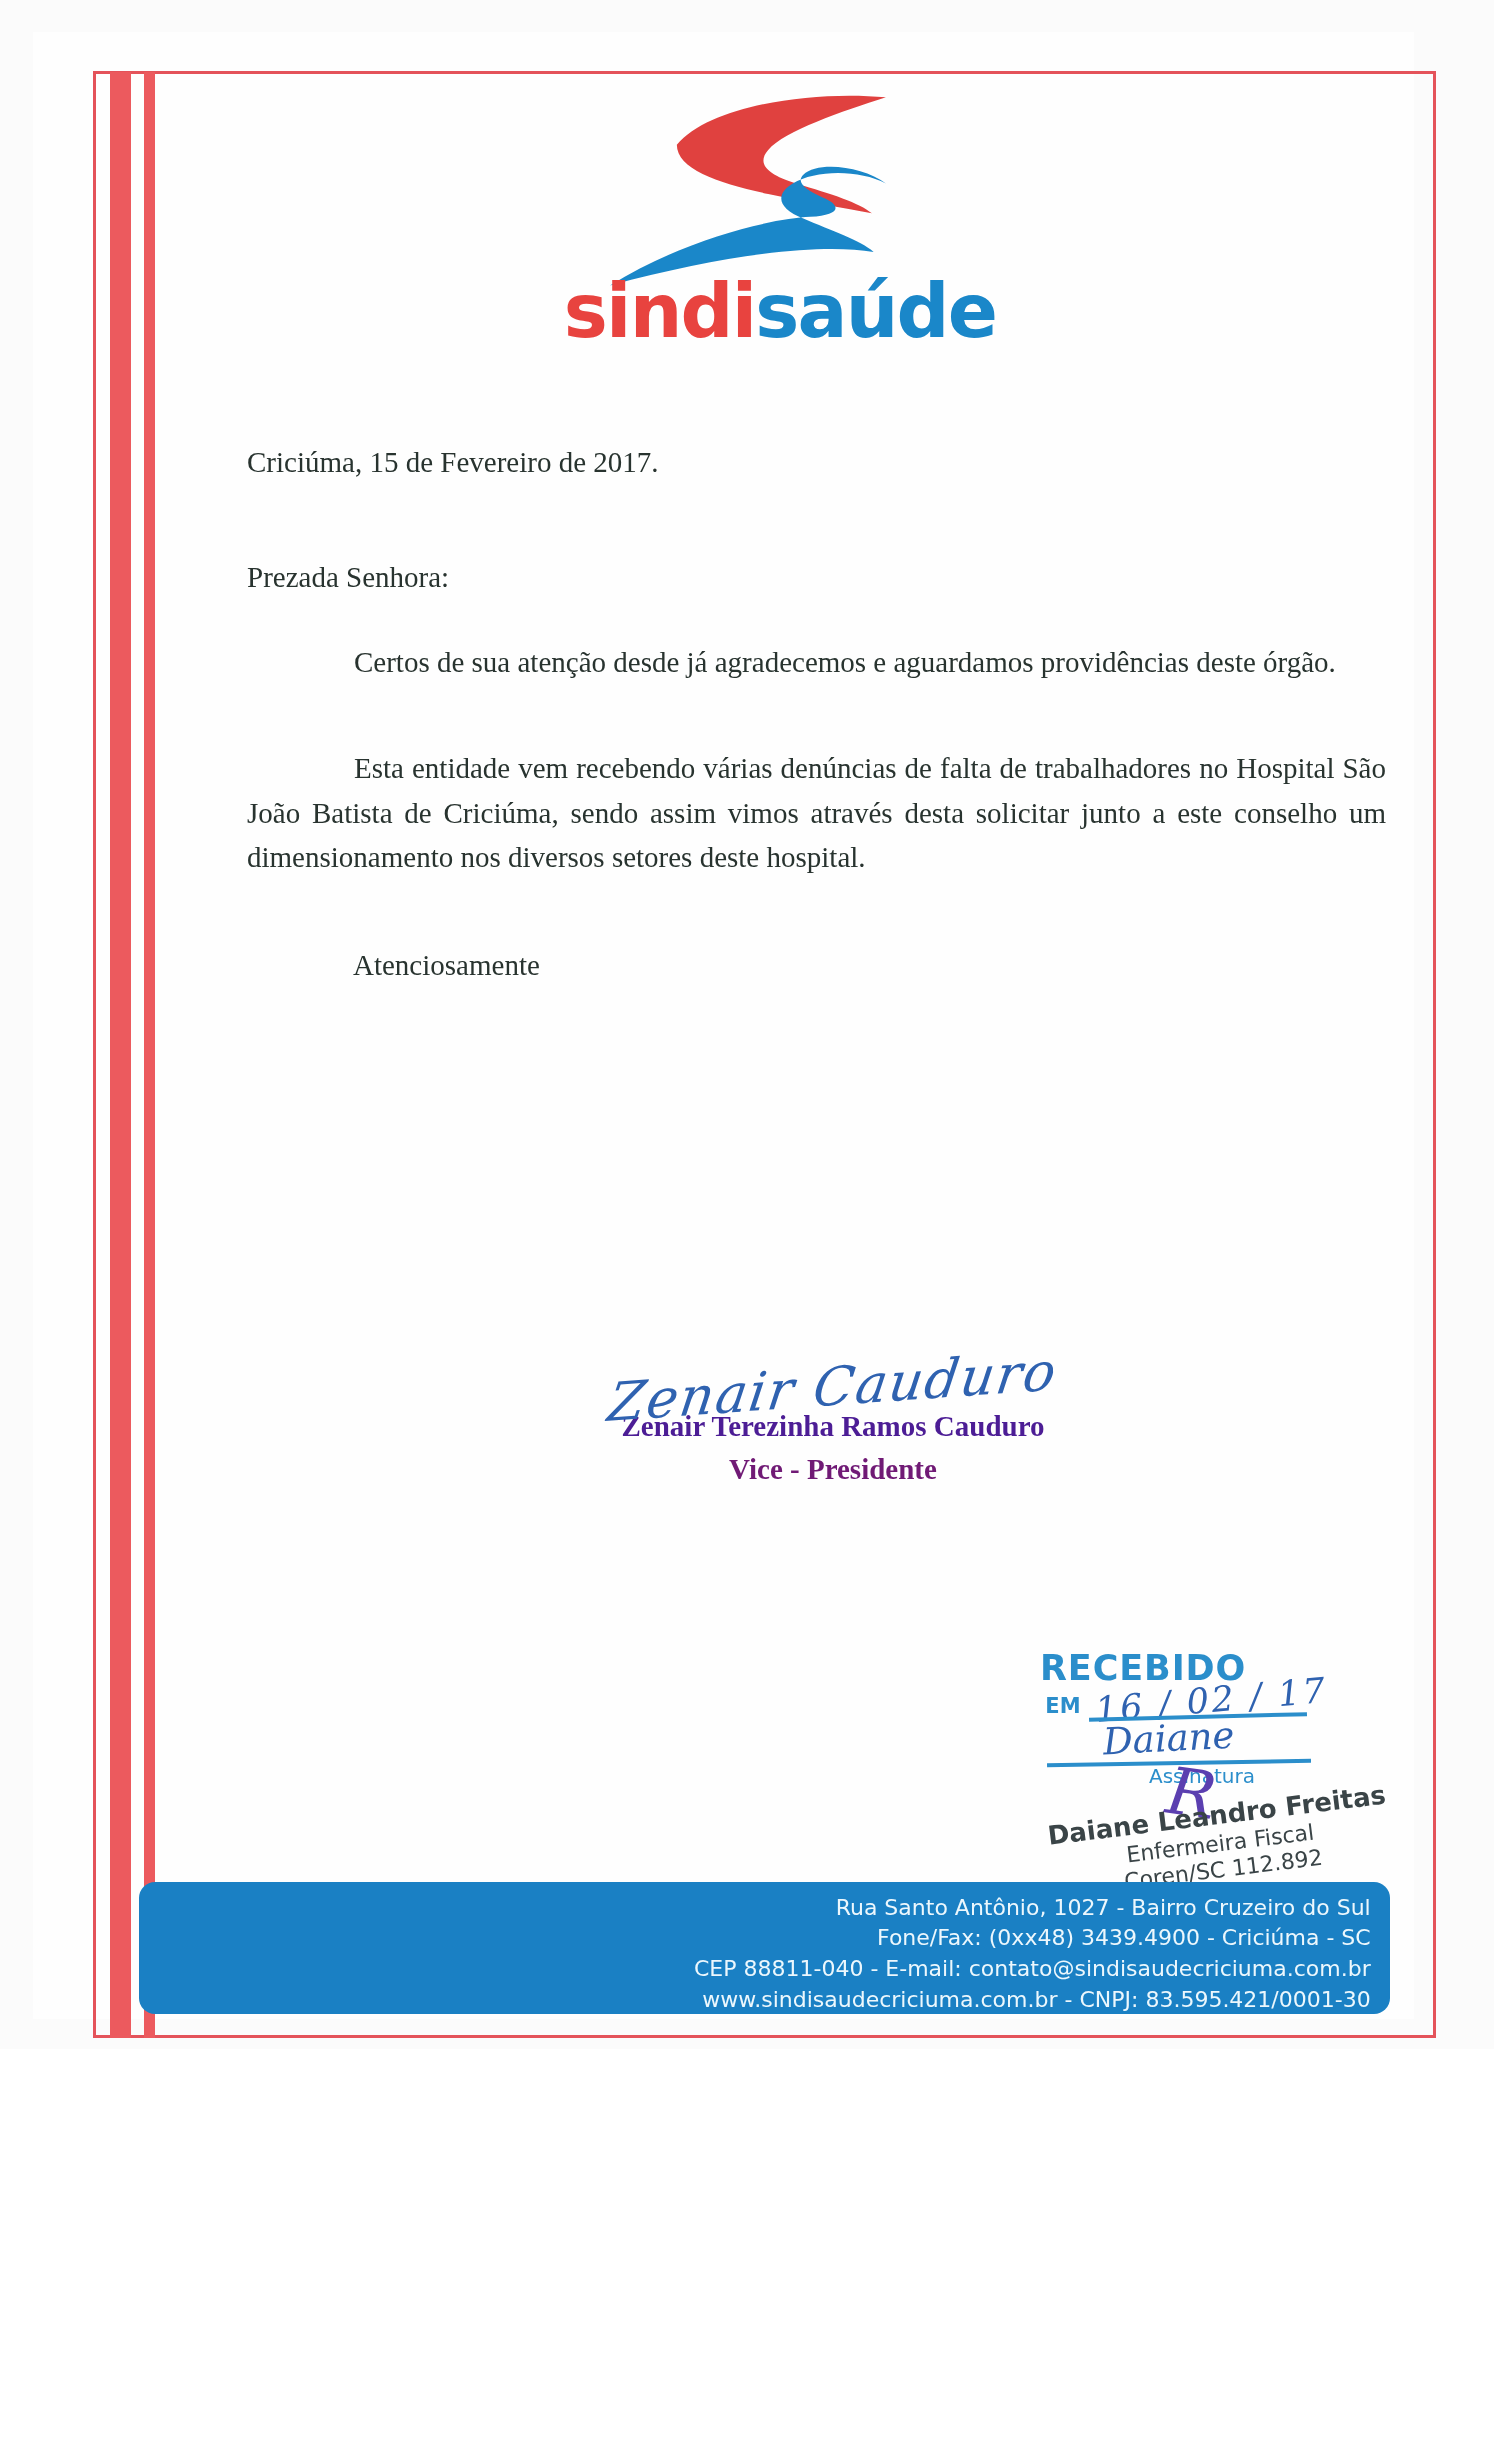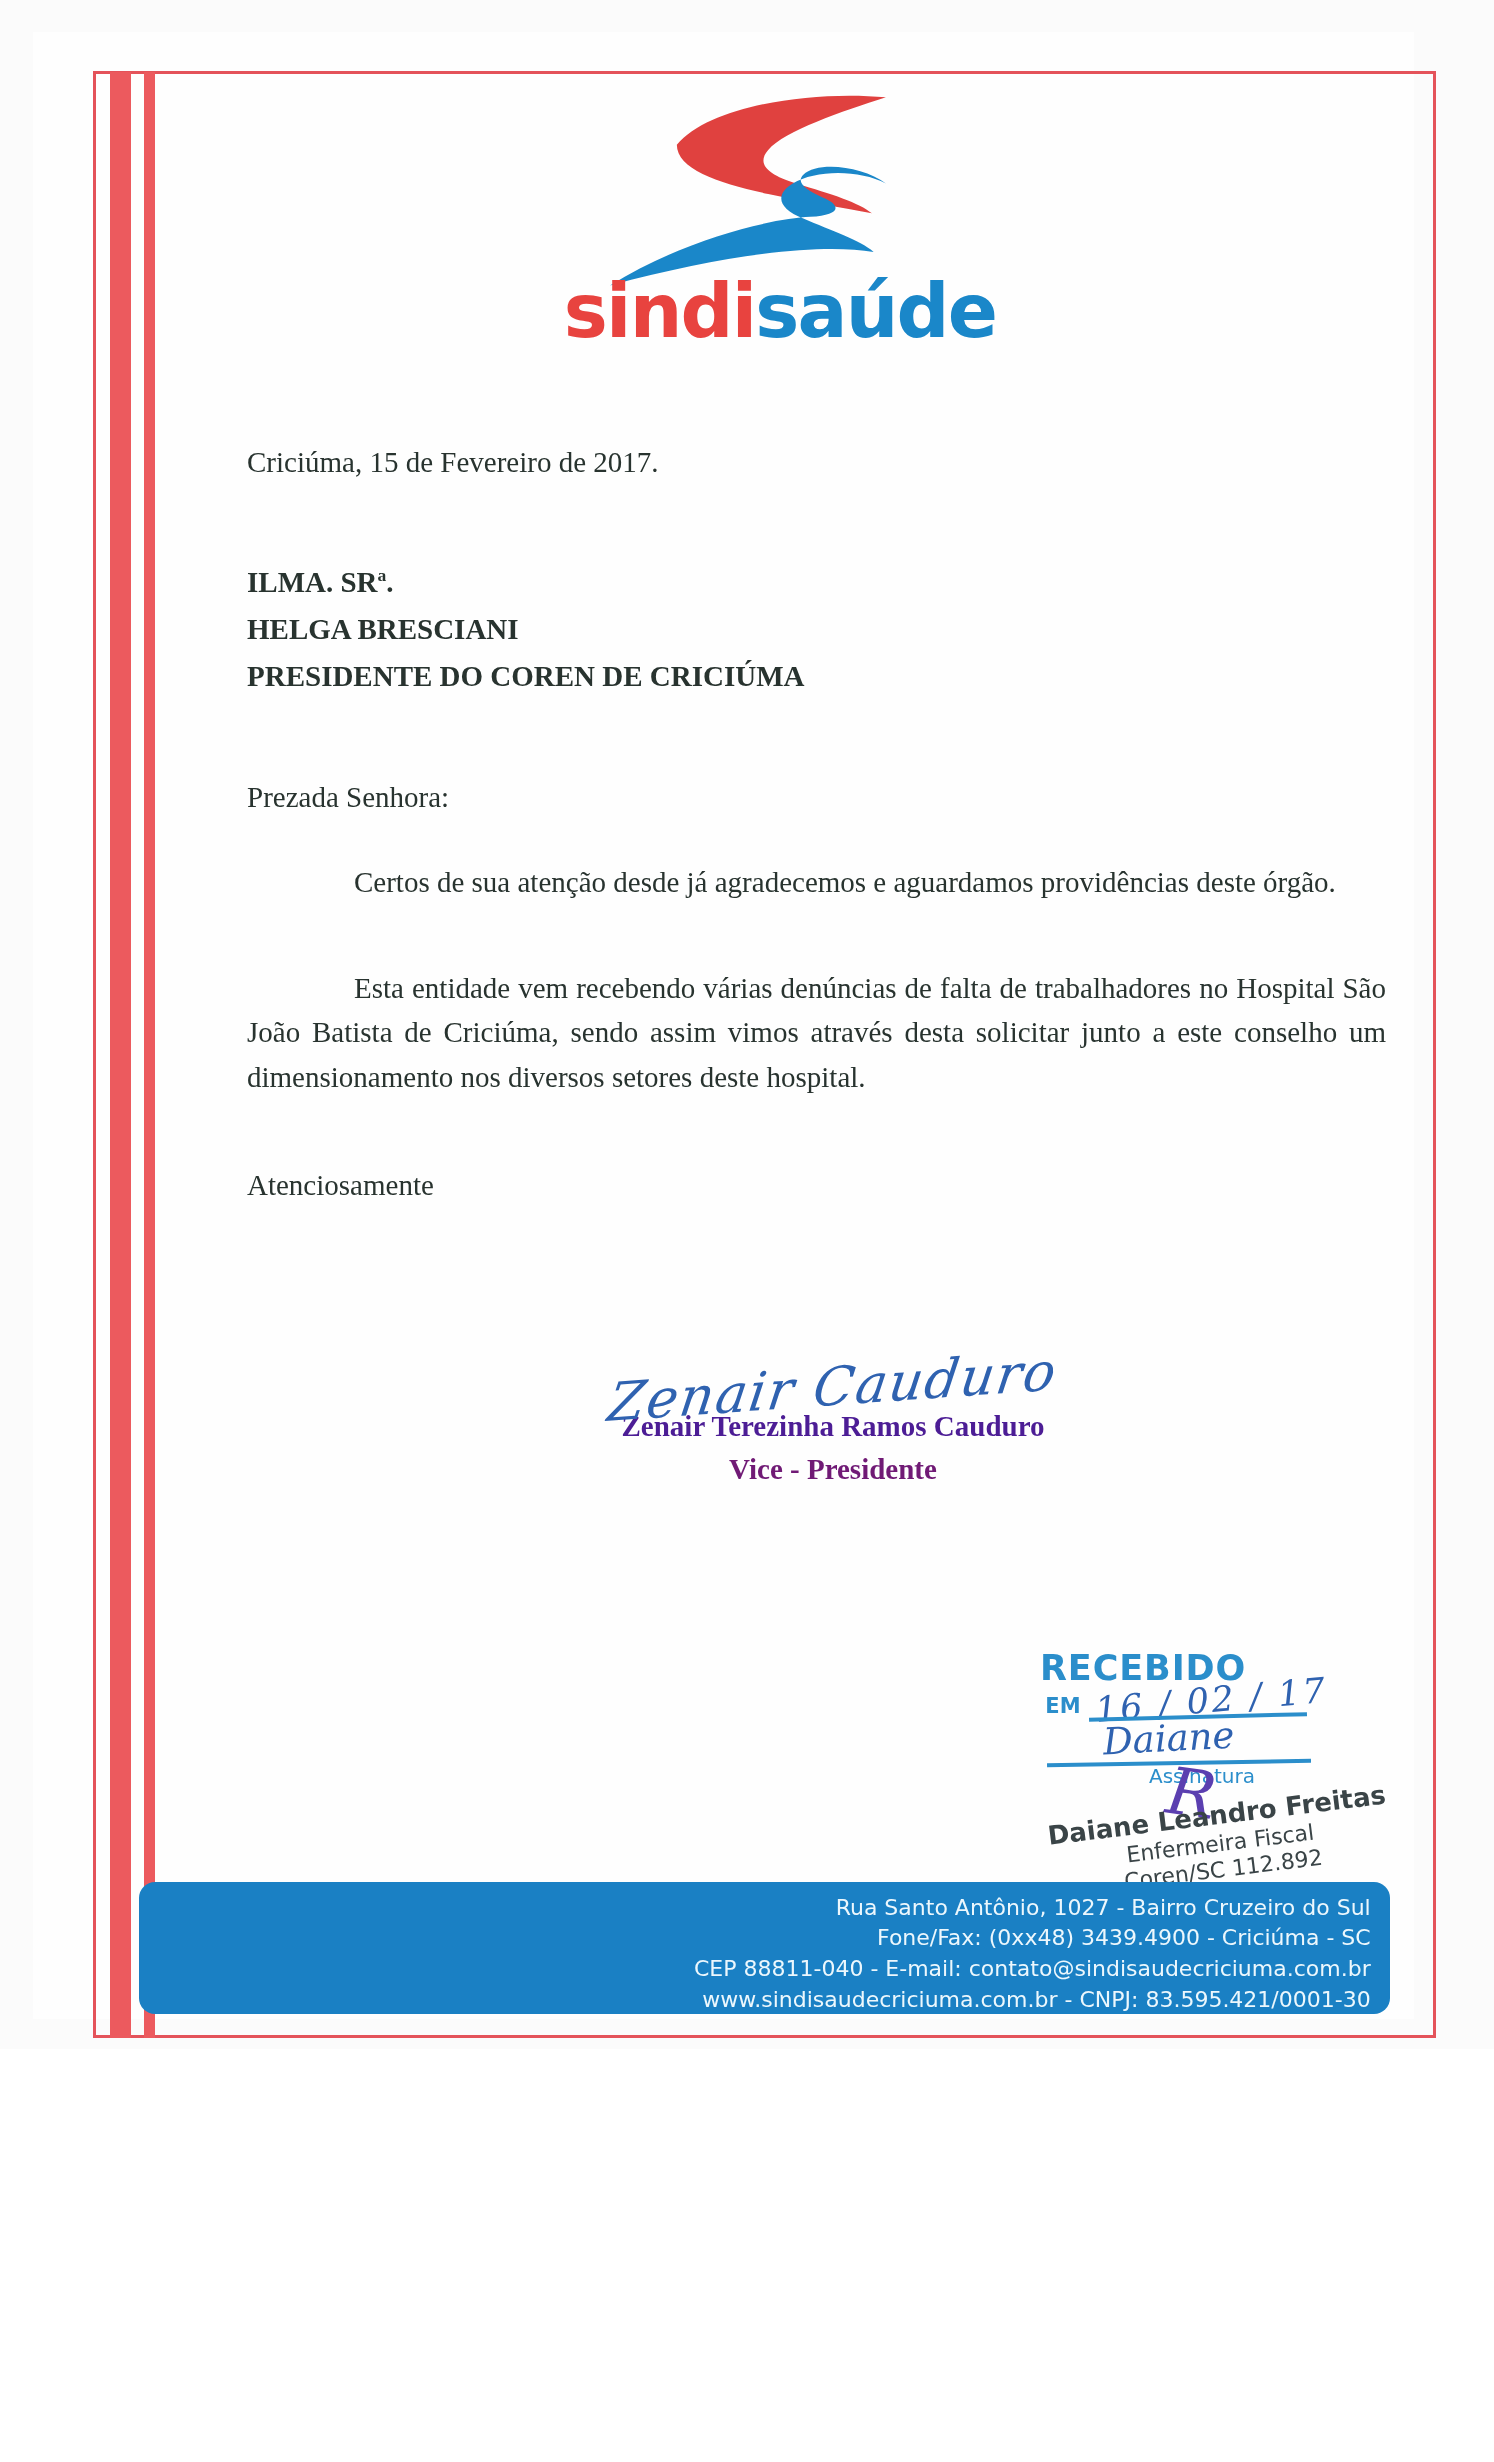--- a/index.html
+++ b/index.html
@@ -136,20 +136,21 @@
     font-size: 29px;
     line-height: 1.53;
     text-align: justify;
     text-indent: 107px;
     width: 1139px;
   }
   .para.second { margin-top: 46px; }
 
   .closing {
     margin-top: 70px;
+    margin-left: 106px;
     font-size: 29px;
   }
 
   
   .signature-block {
     position: absolute;
     left: 492px;
     top: 1324px;
     width: 616px;
     text-align: center;
@@ -318,25 +319,20 @@
         <path d="M92 68 C 130 22, 250 6, 330 14 C 280 30, 215 52, 196 74 C 182 90, 196 102, 228 112 C 268 124, 300 134, 314 146 C 282 140, 236 132, 196 124 C 140 112, 92 96, 92 68 Z" fill="#e0413f"></path>
         <path d="M330 112 C 300 96, 250 96, 224 112 C 204 124, 206 140, 236 152 C 268 166, 300 176, 316 190 C 256 180, 150 192, 16 228 C 96 178, 196 152, 244 150 C 276 148, 282 138, 258 128 C 236 118, 228 110, 236 102 C 252 86, 304 92, 330 112 Z" fill="#1a87c9"></path>
       </svg>
       <div class="logo-wordmark"><span class="logo-word-sindi">sindi</span><span class="logo-word-saude">saúde</span></div>
     </div>
 
     <div class="doc-body">
 
       <div class="date-line">Criciúma, 15 de Fevereiro de 2017.</div>
 
-      <div class="addressee">
-        <div><span>ILMA. SR</span><sup>a</sup><span>.</span></div>
-        <div>HELGA BRESCIANI</div>
-        <div>PRESIDENTE DO COREN DE CRICIÚMA</div>
-      </div>
 
       <div class="salutation">Prezada Senhora:</div>
 
       <div class="para second">Certos de sua atenção desde já agradecemos e aguardamos providências deste órgão.</div>
 
       <div class="para first">Esta entidade vem recebendo várias denúncias de falta de trabalhadores no Hospital São João Batista de Criciúma, sendo assim vimos através desta solicitar junto a este conselho um dimensionamento nos diversos setores deste hospital.</div>
 
       <div class="closing">Atenciosamente</div>
 
     </div>

